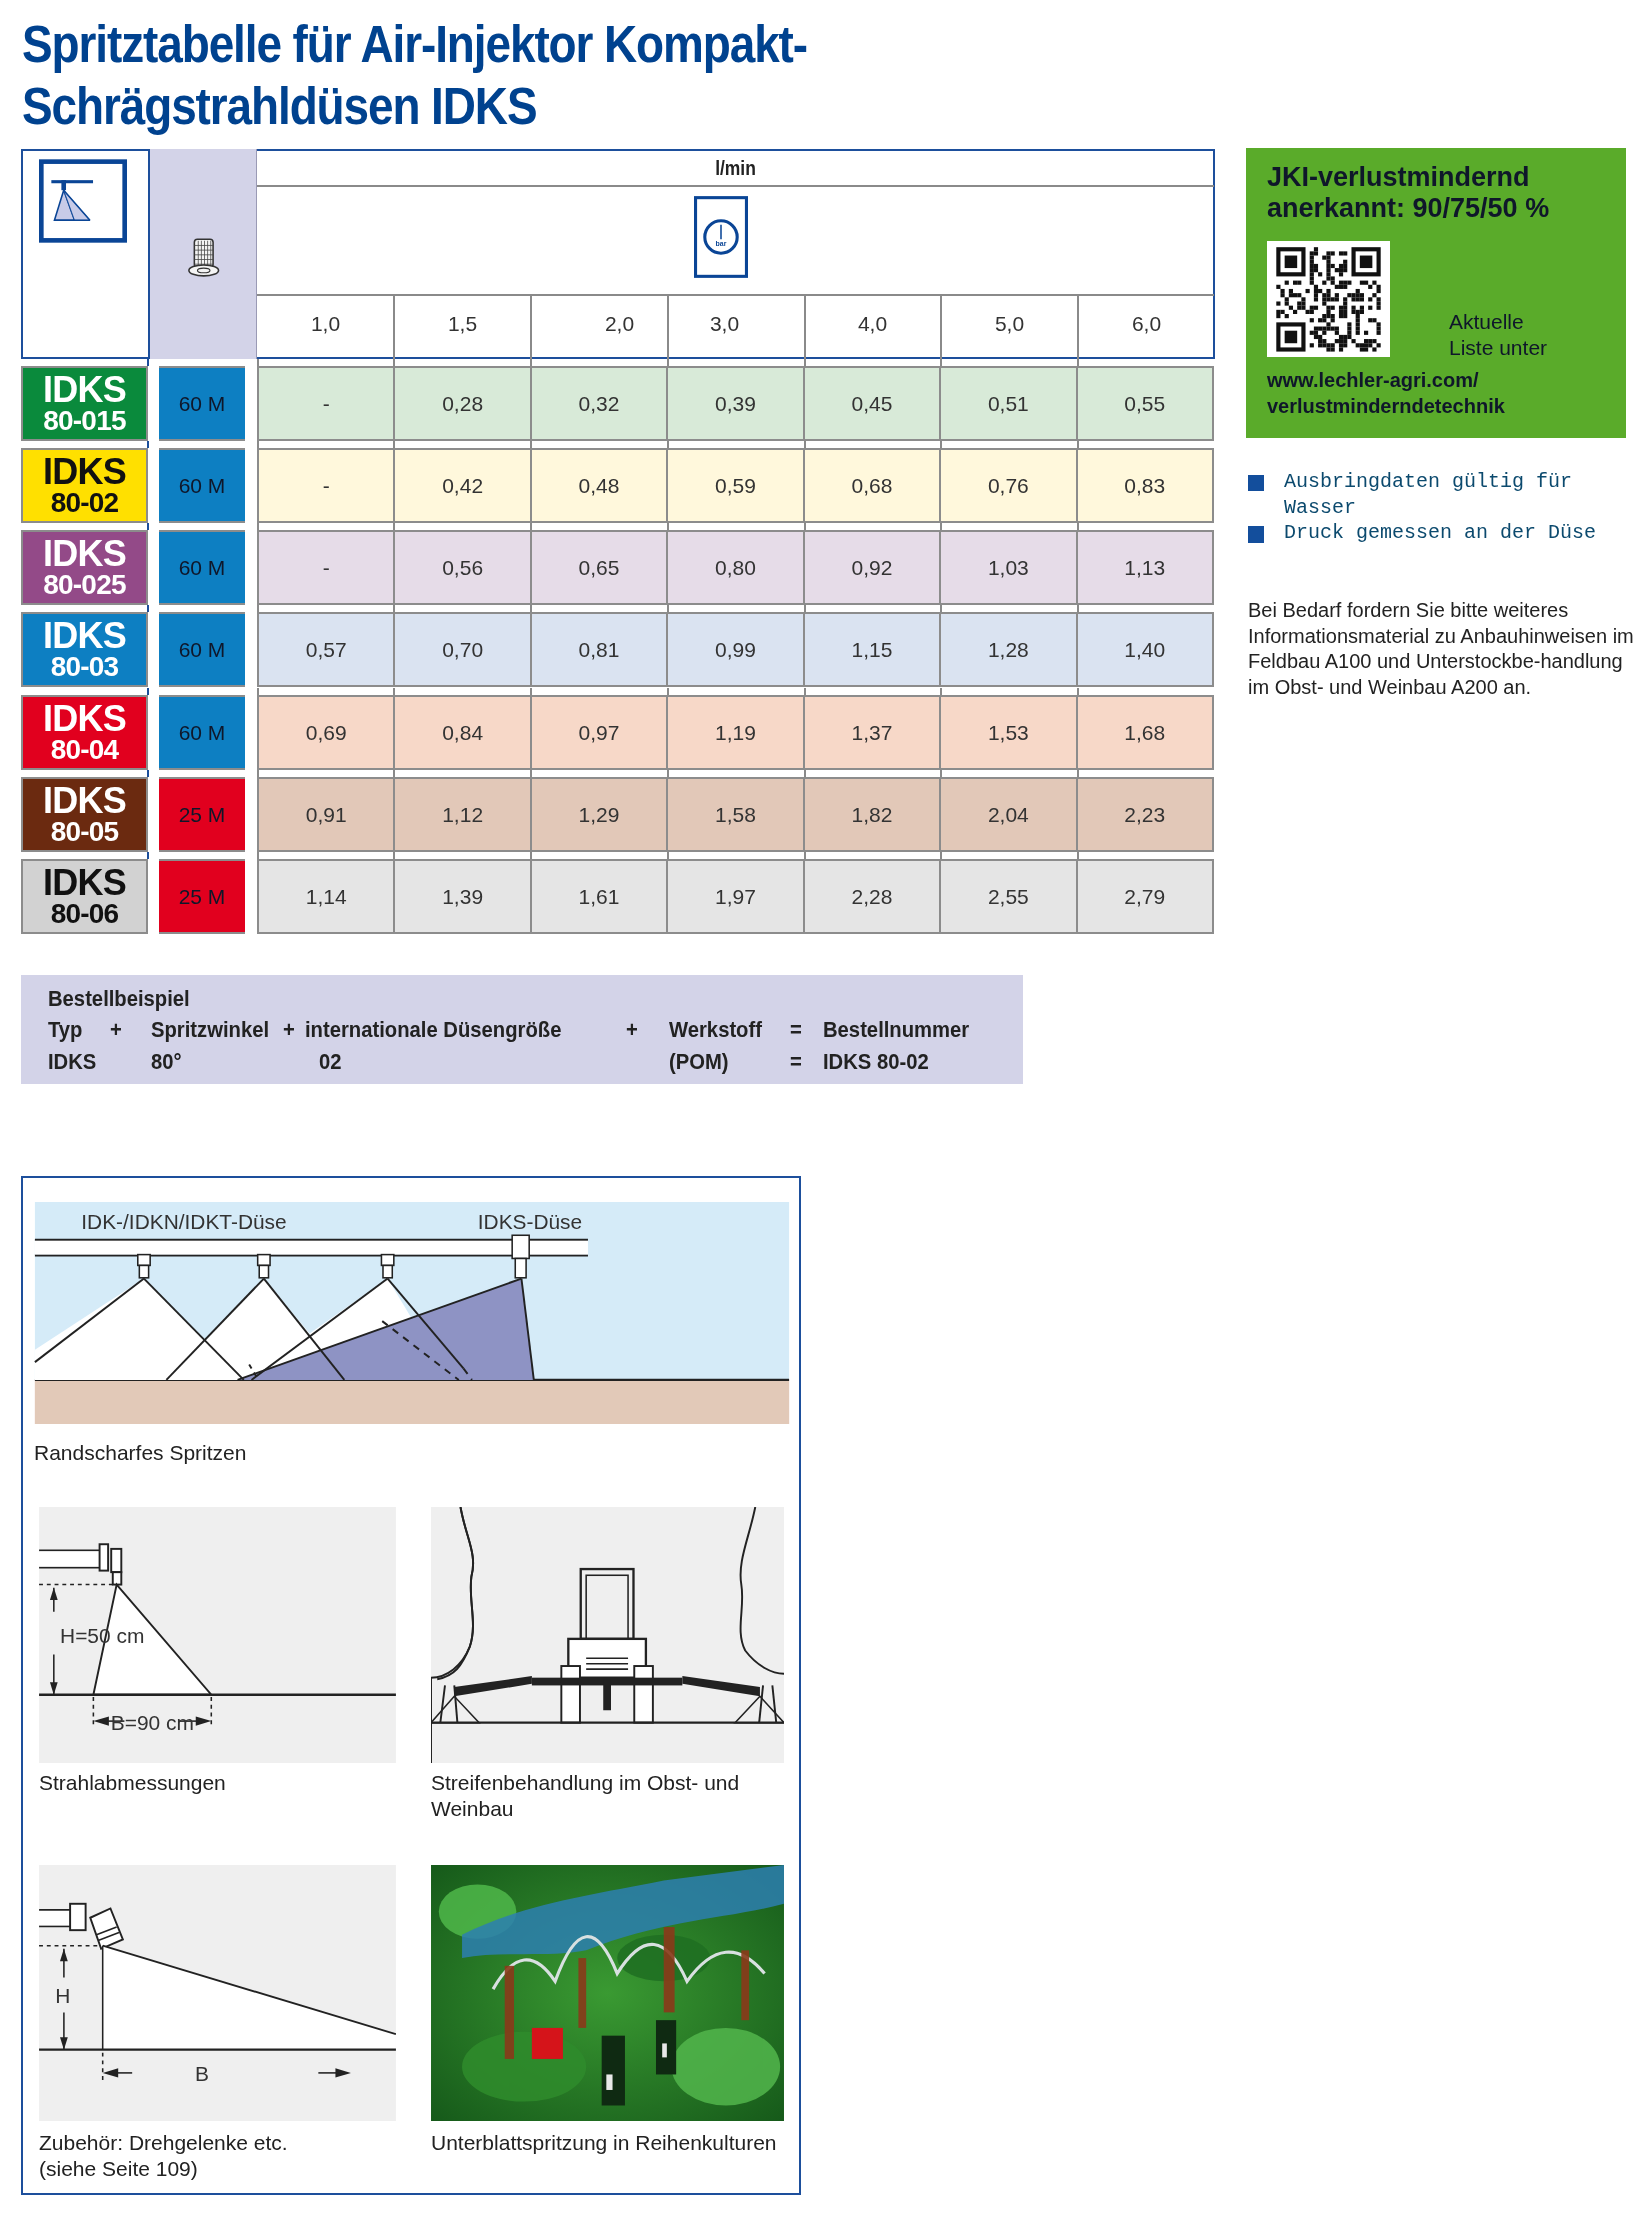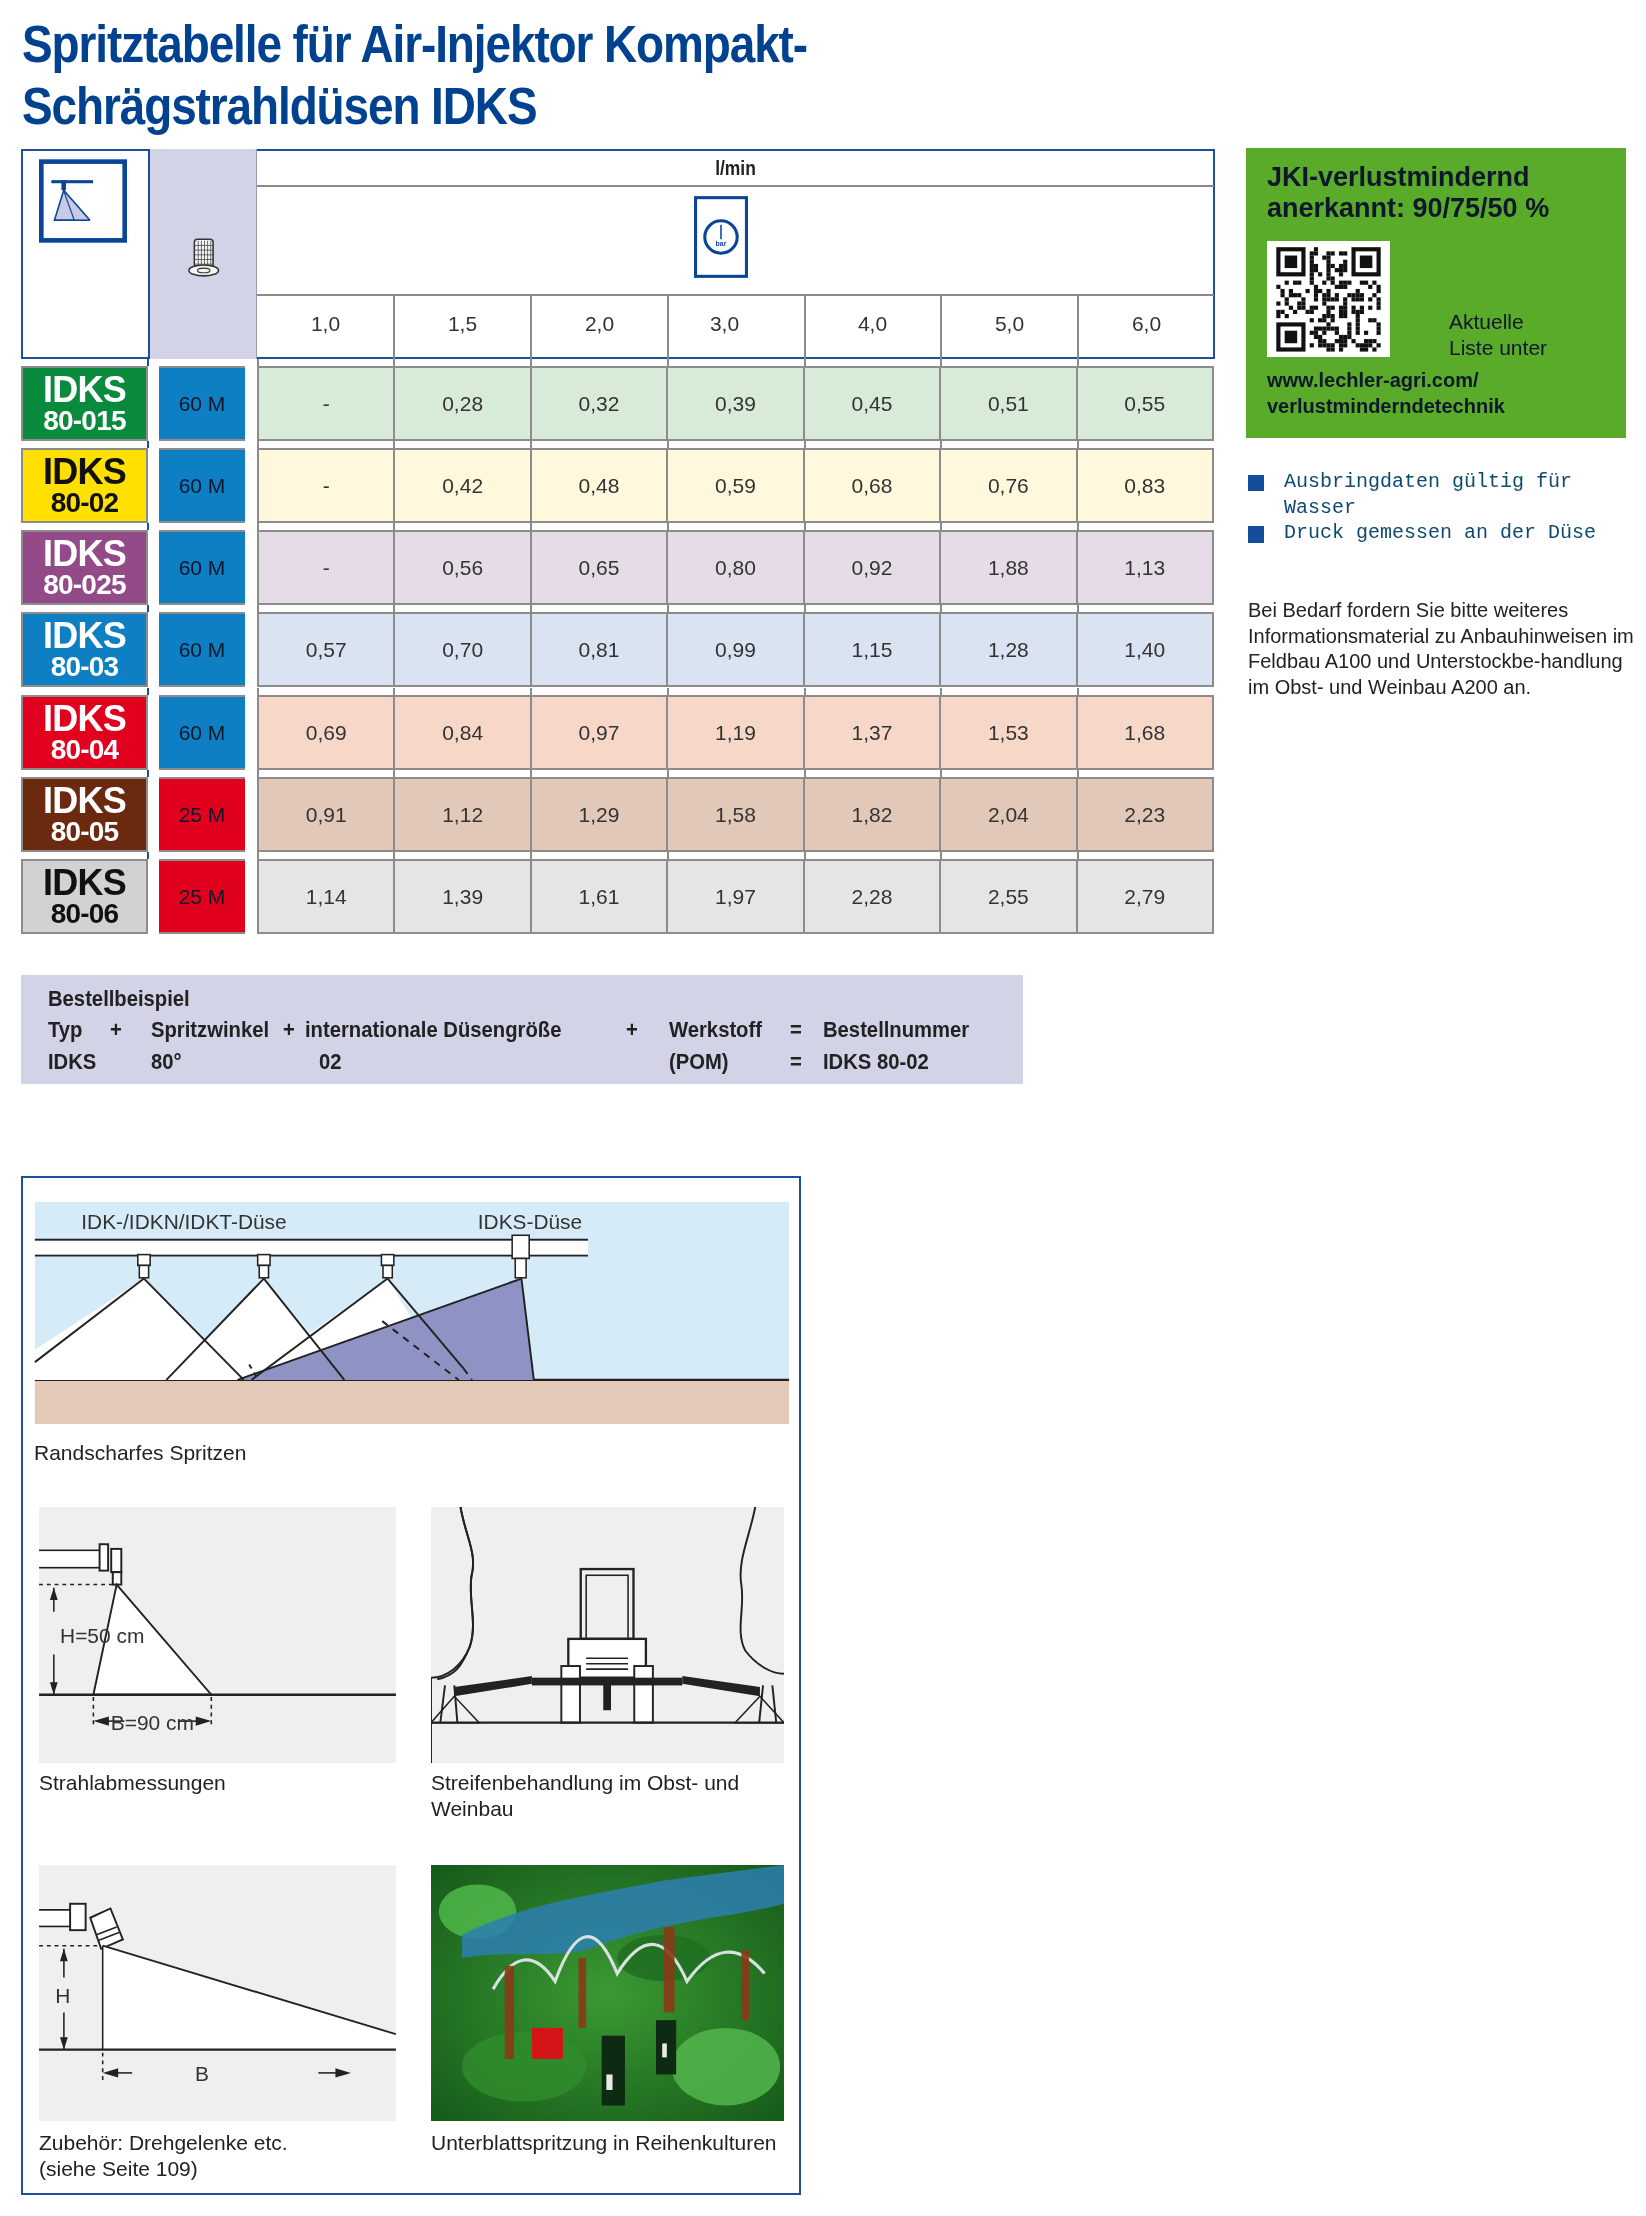--- a/index.html
+++ b/index.html
@@ -144,21 +144,21 @@
         <div class="l1">IDKS</div>
         <div class="l2">80-025</div>
       </div>
       <div class="row-filter" style="background: rgb(13, 127, 194);">60 M</div>
       <div class="row-cells" style="background: rgb(230, 220, 232);">
         <div class="cell">-</div>
         <div class="cell">0,56</div>
         <div class="cell">0,65</div>
         <div class="cell">0,80</div>
         <div class="cell">0,92</div>
-        <div class="cell">1,88</div>
+        <div class="cell">1,03</div>
         <div class="cell">1,13</div>
       </div>
     </div>
     <div class="abs row" style="top: 612px;">
       <div class="row-label" style="background: rgb(13, 127, 194); color: rgb(255, 255, 255);">
         <div class="l1">IDKS</div>
         <div class="l2">80-03</div>
       </div>
       <div class="row-filter" style="background: rgb(13, 127, 194);">60 M</div>
       <div class="row-cells" style="background: rgb(218, 227, 241);">
@@ -631,21 +631,21 @@
   <rect x="220" y="220" width="30" height="90" fill="#0f2a12"></rect>
   <rect x="290" y="200" width="26" height="70" fill="#0f2a12"></rect>
   <rect x="226" y="270" width="8" height="20" fill="#e8e8e8"></rect>
   <rect x="298" y="230" width="6" height="18" fill="#e8e8e8"></rect>
 </svg>
 <div class="abs caption" style="left:431px;top:2130px">Unterblattspritzung in Reihenkulturen</div>
 
 <div class="abs pressure-head" style="left: 257px; width: 137px;">1,0</div>
 <div class="abs pressure-head" style="left: 394px; width: 137px;">1,5</div>
 <div class="abs vline-gray" style="left: 393px; top: 295px; height: 64px;"></div>
-<div class="abs pressure-head" style="left: 531px; width: 137px;">2,0</div>
+<div class="abs pressure-head" style="left: 531px; width: 137px; padding-left: 20px;">2,0</div>
 <div class="abs vline-gray" style="left: 530px; top: 295px; height: 64px;"></div>
 <div class="abs pressure-head" style="left: 668px; width: 113px;">3,0</div>
 <div class="abs vline-gray" style="left: 667px; top: 295px; height: 64px;"></div>
 <div class="abs pressure-head" style="left: 804px; width: 137px;">4,0</div>
 <div class="abs vline-gray" style="left: 804px; top: 295px; height: 64px;"></div>
 <div class="abs pressure-head" style="left: 941px; width: 137px;">5,0</div>
 <div class="abs vline-gray" style="left: 940px; top: 295px; height: 64px;"></div>
 <div class="abs pressure-head" style="left: 1078px; width: 137px;">6,0</div>
 <div class="abs vline-gray" style="left: 1077px; top: 295px; height: 64px;"></div>
 <div class="abs vline-blue" style="left: 147px; top: 441px; height: 7px;"></div>

